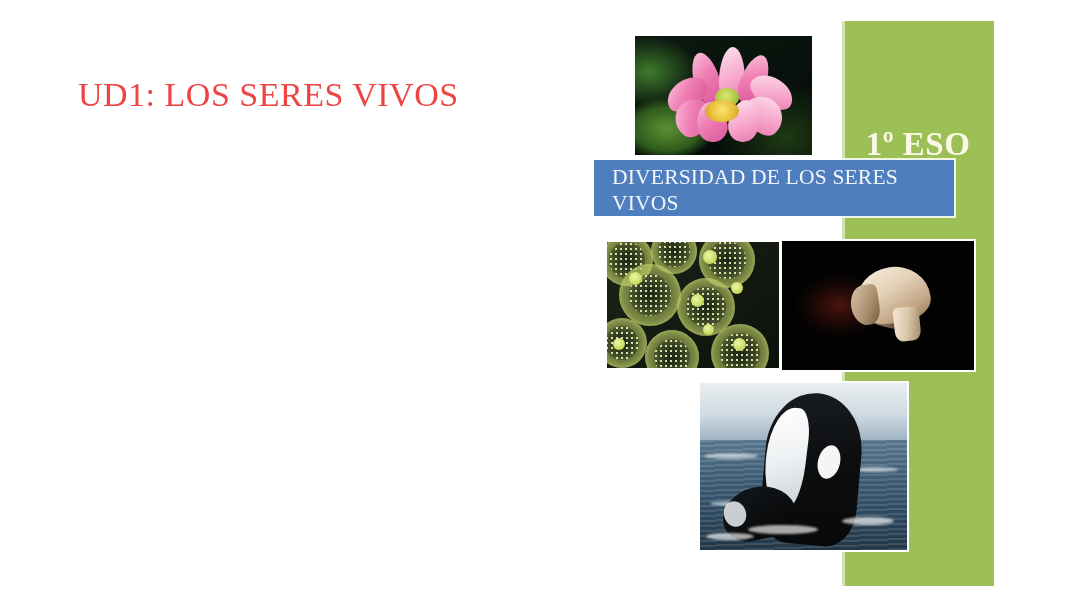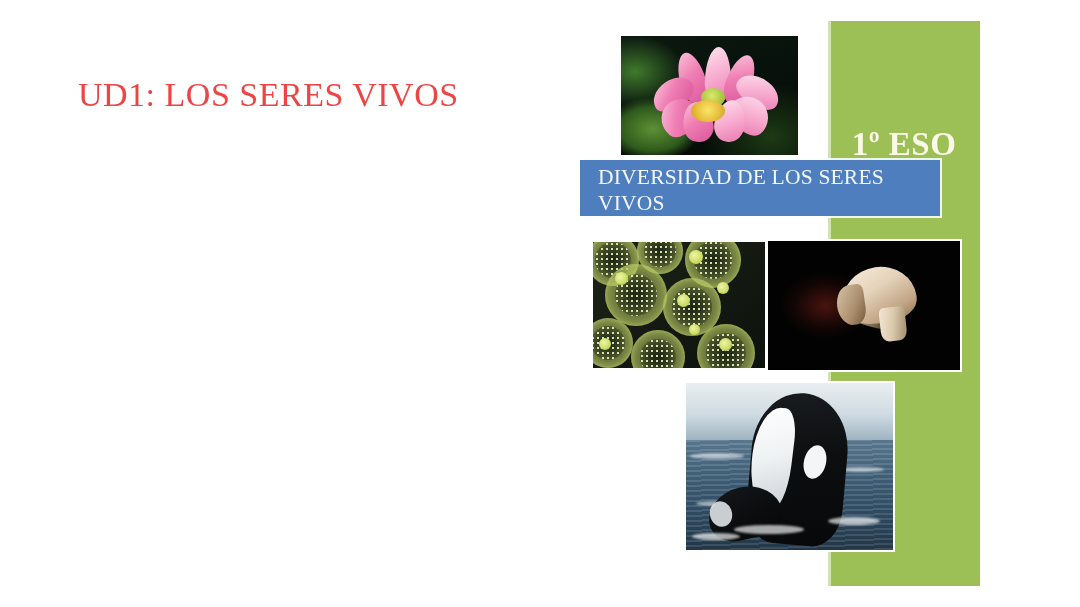--- a/index.html
+++ b/index.html
@@ -29,21 +29,21 @@
     font-weight: 400;
     letter-spacing: 0.5px;
     color: #ef4444;
     line-height: 1.12;
     white-space: nowrap;
   }
 
   
   #collage {
     position: absolute;
-    left: 580px;
+    left: 594px;
     top: 20px;
     width: 400px;
     height: 566px;
   }
 
   .green-panel {
     position: absolute;
     left: 248px;
     top: 1px;
     width: 152px;

